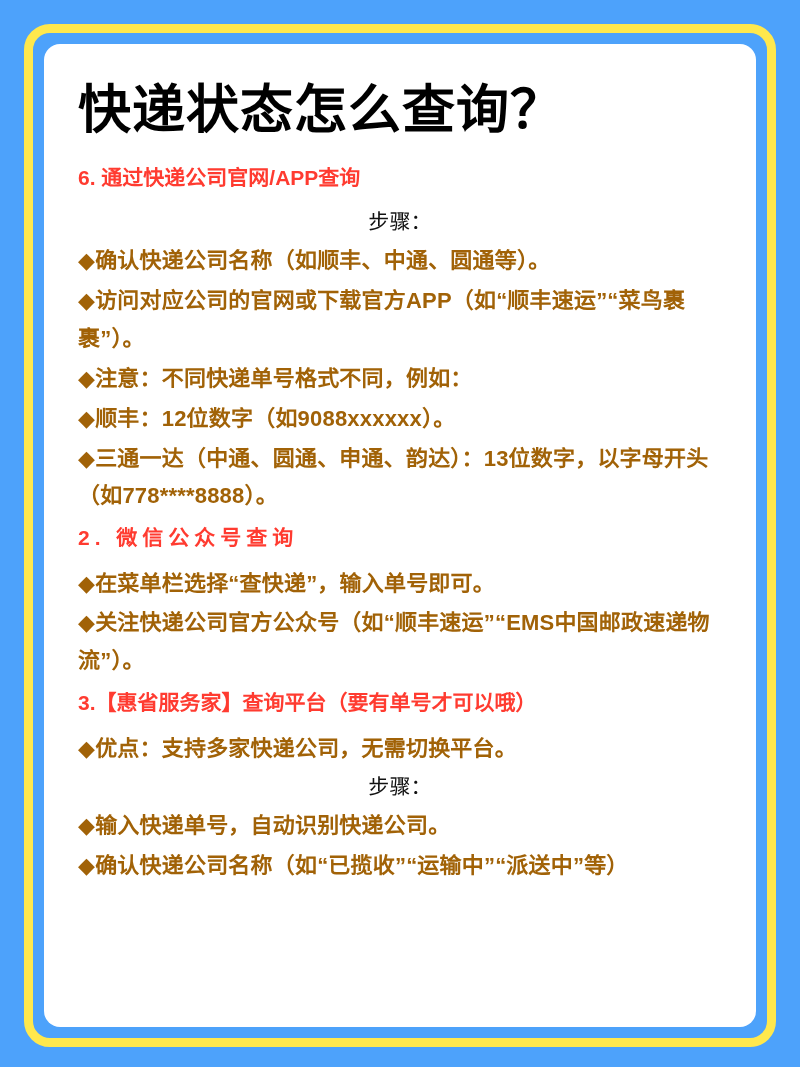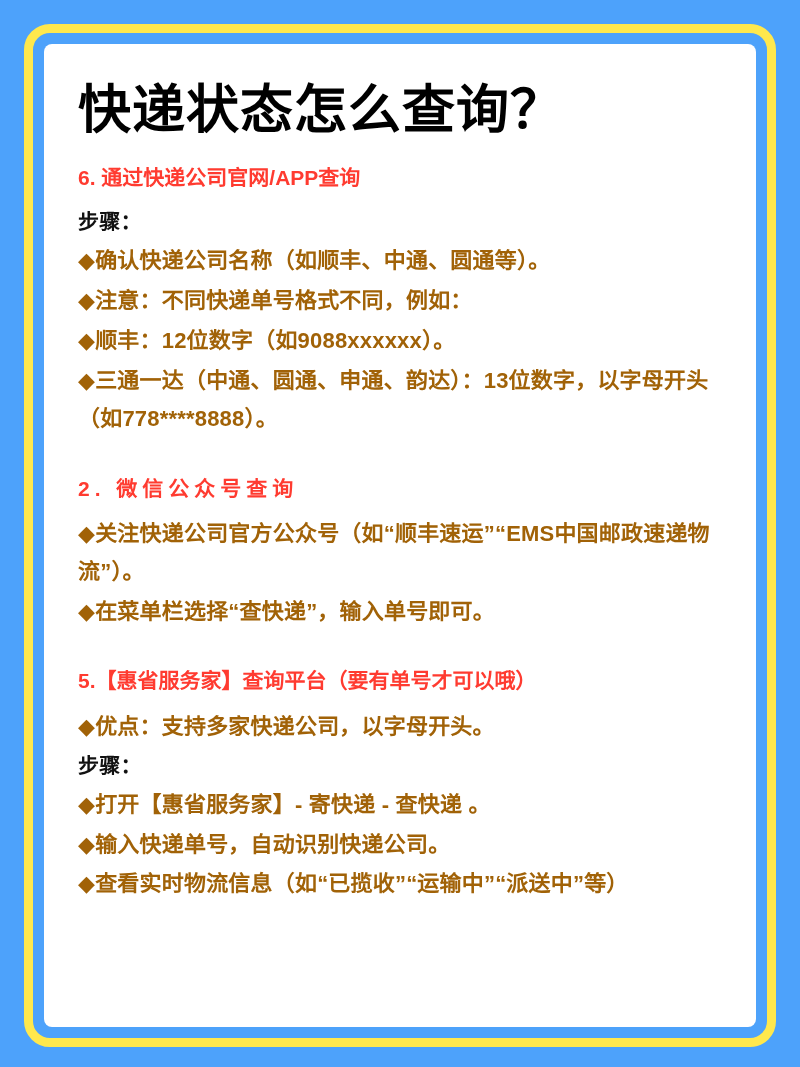--- a/index.html
+++ b/index.html
@@ -31,21 +31,21 @@
     border-radius: 26px;
     box-sizing: border-box;
   }
   .card {
     position: absolute;
     left: 44px;
     top: 44px;
     right: 44px;
     bottom: 40px;
     background: #ffffff;
-    border-radius: 8px;
+    border-radius: 16px;
     box-sizing: border-box;
     padding: 36px 34px 20px 34px;
     overflow: hidden;
   }
   .title {
     font-size: 53px;
     font-weight: bold;
     color: #000000;
     letter-spacing: 1px;
     line-height: 1.15;
@@ -60,32 +60,33 @@
     margin: 0 0 12px 0;
     line-height: 1.4;
   }
   .section-heading.spaced {
     letter-spacing: 5px;
   }
   .section {
     margin-bottom: 6px;
   }
   .section + .section {
-    margin-top: 36px;
+    margin-top: 8px;
   }
   .line {
     font-size: 21px;
     color: #111111;
     line-height: 1.72;
     margin: 0 0 2px 0;
     font-weight: bold;
     letter-spacing: 0.2px;
   }
   .line.plain {
-    font-weight: bold;
+    font-weight: normal;
+    text-align: center;
   }
   .bullet-line {
     font-size: 22px;
     color: #a16207;
     line-height: 1.72;
     margin: 0 0 2px 0;
     font-weight: bold;
     letter-spacing: 0.2px;
   }
   .bullet-line .dia {
@@ -97,32 +98,32 @@
 
 <div class="poster">
   <div class="yellow-frame"></div>
   <div class="card">
     <h1 class="title">快递状态怎么查询？</h1>
     <div id="sections-host">
         <div class="section">
           <div class="section-heading">6. 通过快递公司官网/APP查询</div>
           <p class="line plain">步骤：</p>
           <p class="bullet-line"><span class="dia">◆</span><span>确认快递公司名称（如顺丰、中通、圆通等）。</span></p>
+          <p class="bullet-line"><span class="dia">◆</span><span>访问对应公司的官网或下载官方APP（如“顺丰速运”“菜鸟裹裹”）。</span></p>
           <p class="bullet-line"><span class="dia">◆</span><span>注意：不同快递单号格式不同，例如：</span></p>
           <p class="bullet-line"><span class="dia">◆</span><span>顺丰：12位数字（如9088xxxxxx）。</span></p>
           <p class="bullet-line"><span class="dia">◆</span><span>三通一达（中通、圆通、申通、韵达）：13位数字，以字母开头（如778****8888）。</span></p>
         </div>
         <div class="section">
           <div class="section-heading spaced">2. 微信公众号查询</div>
+          <p class="bullet-line"><span class="dia">◆</span><span>在菜单栏选择“查快递”，输入单号即可。</span></p>
           <p class="bullet-line"><span class="dia">◆</span><span>关注快递公司官方公众号（如“顺丰速运”“EMS中国邮政速递物流”）。</span></p>
-          <p class="bullet-line"><span class="dia">◆</span><span>在菜单栏选择“查快递”，输入单号即可。</span></p>
         </div>
         <div class="section">
-          <div class="section-heading">5.【惠省服务家】查询平台（要有单号才可以哦）</div>
-          <p class="bullet-line"><span class="dia">◆</span><span>优点：支持多家快递公司，以字母开头。</span></p>
+          <div class="section-heading">3.【惠省服务家】查询平台（要有单号才可以哦）</div>
+          <p class="bullet-line"><span class="dia">◆</span><span>优点：支持多家快递公司，无需切换平台。</span></p>
           <p class="line plain">步骤：</p>
-          <p class="bullet-line"><span class="dia">◆</span><span>打开【惠省服务家】- 寄快递 - 查快递 。</span></p>
           <p class="bullet-line"><span class="dia">◆</span><span>输入快递单号，自动识别快递公司。</span></p>
-          <p class="bullet-line"><span class="dia">◆</span><span>查看实时物流信息（如“已揽收”“运输中”“派送中”等）</span></p>
+          <p class="bullet-line"><span class="dia">◆</span><span>确认快递公司名称（如“已揽收”“运输中”“派送中”等）</span></p>
         </div>
       </div>
   </div>
 </div>
 
 </body></html>

